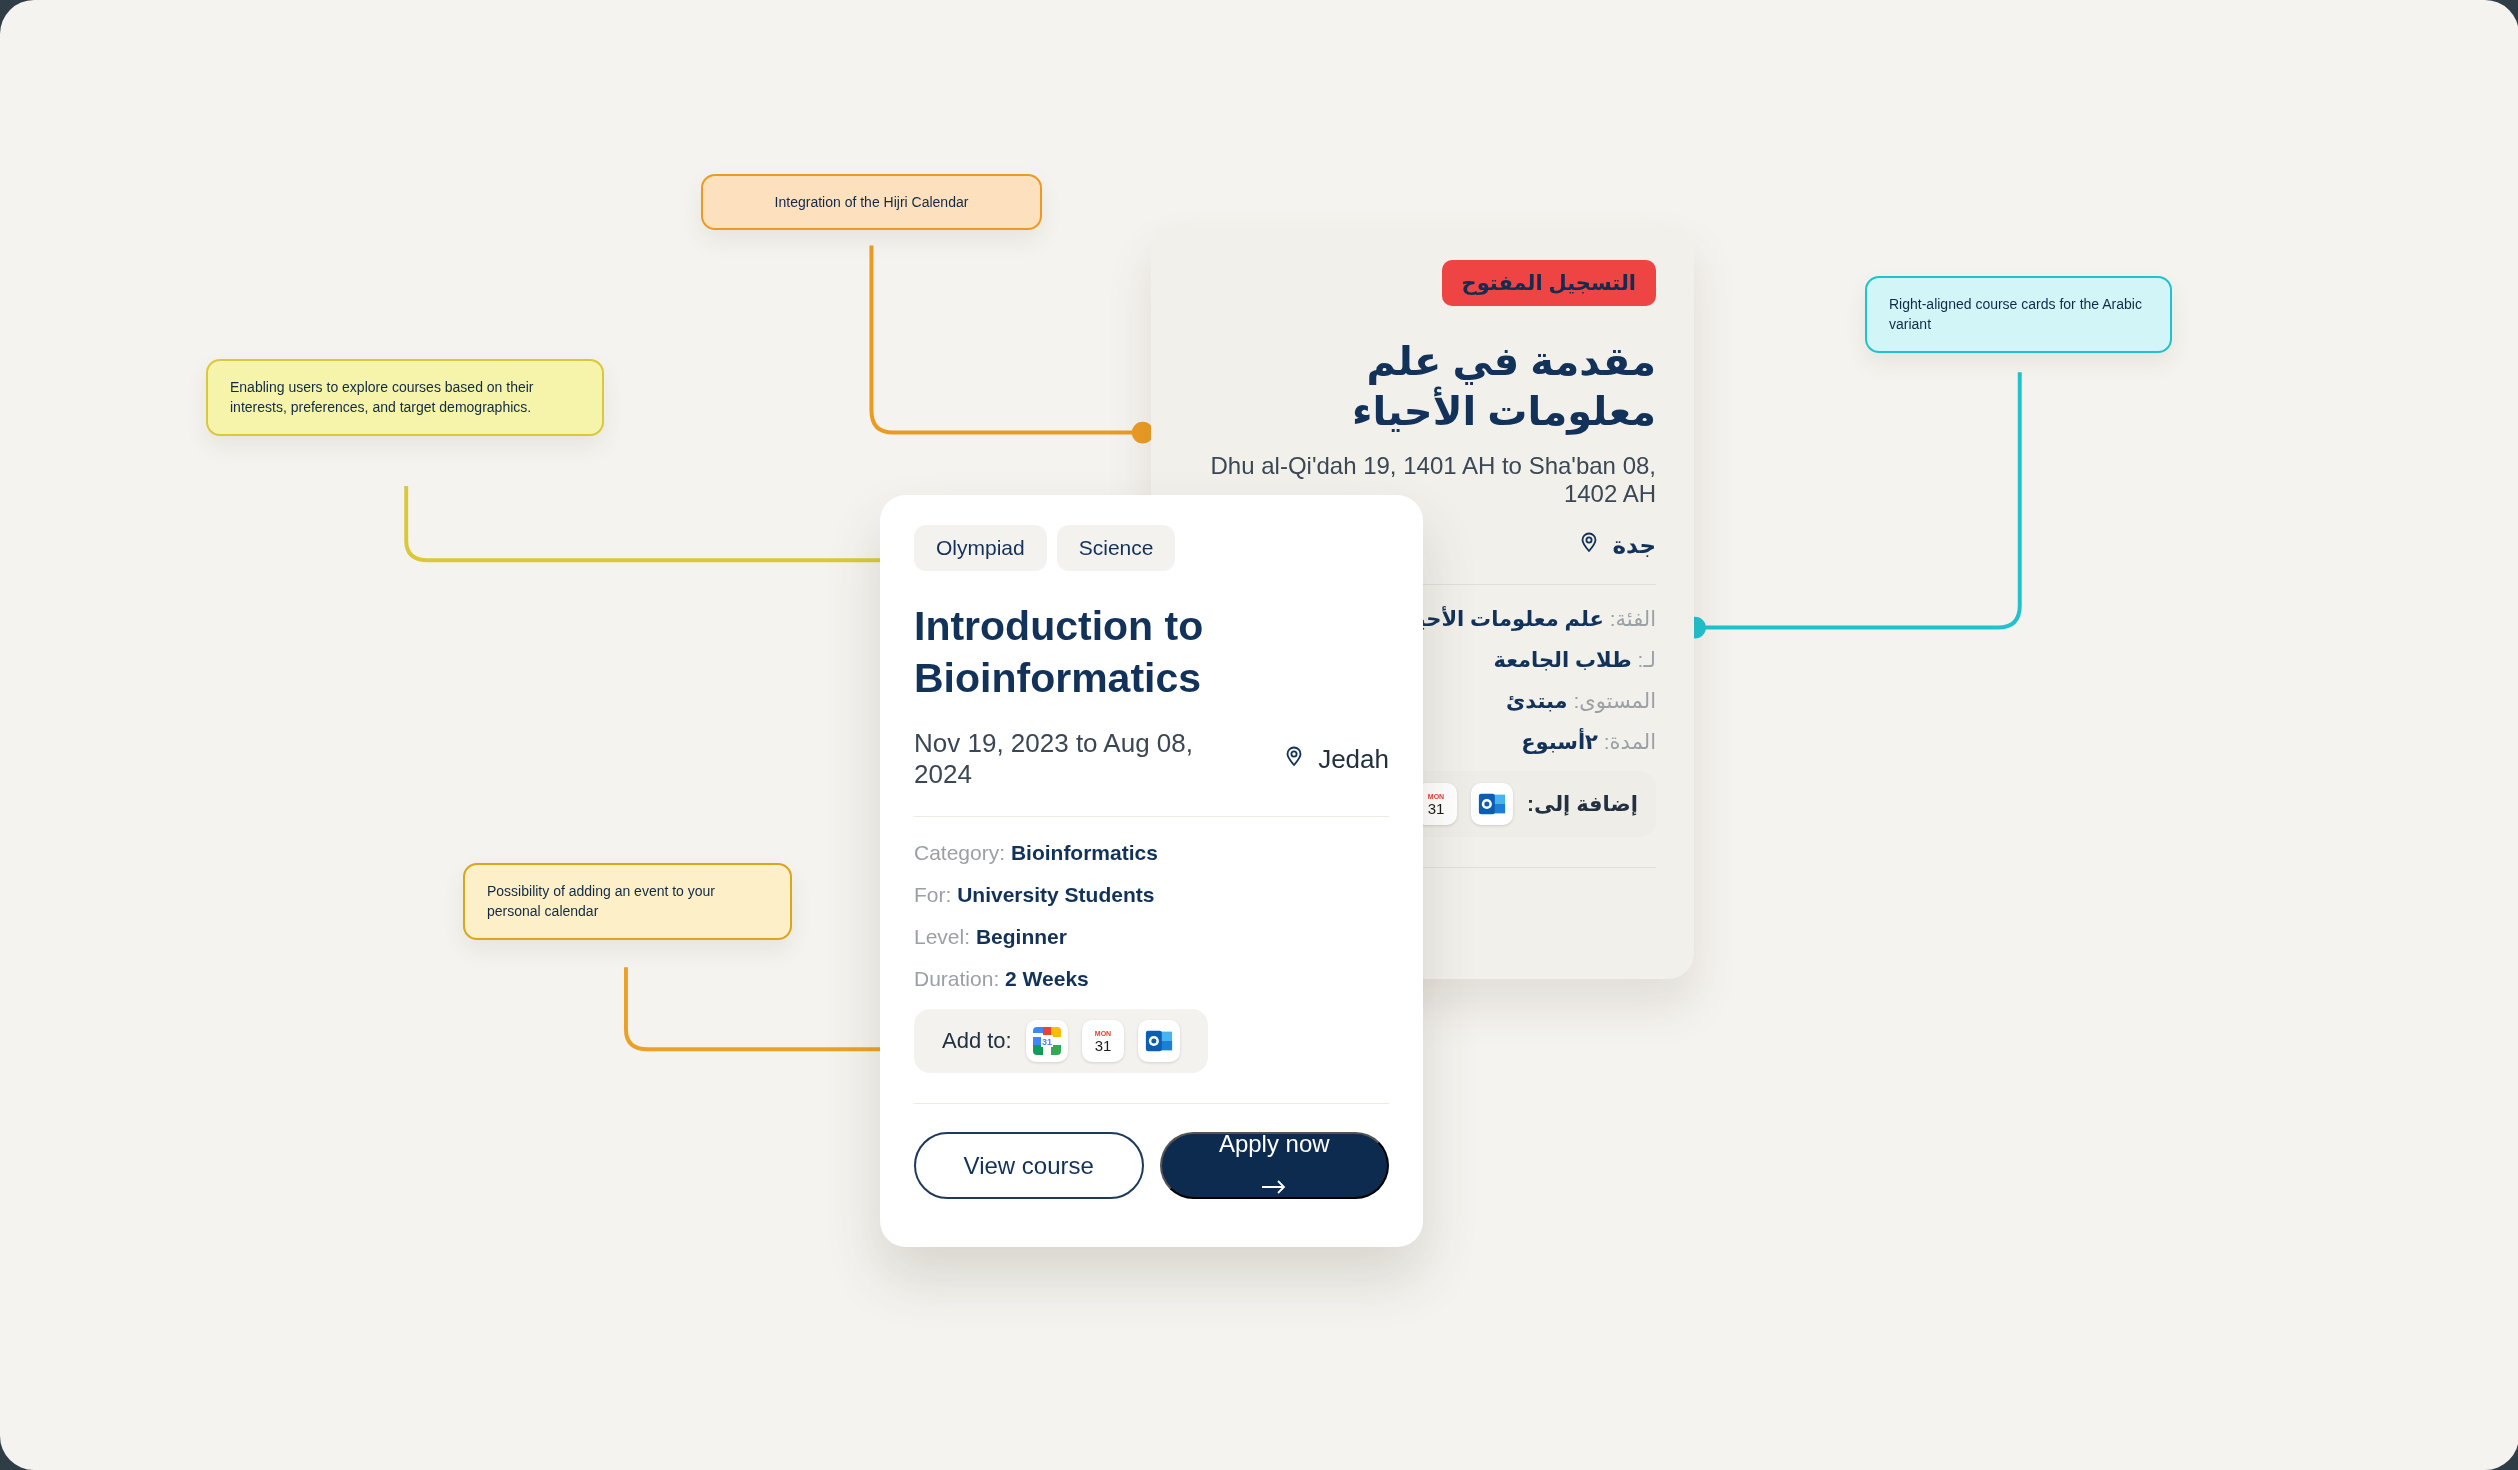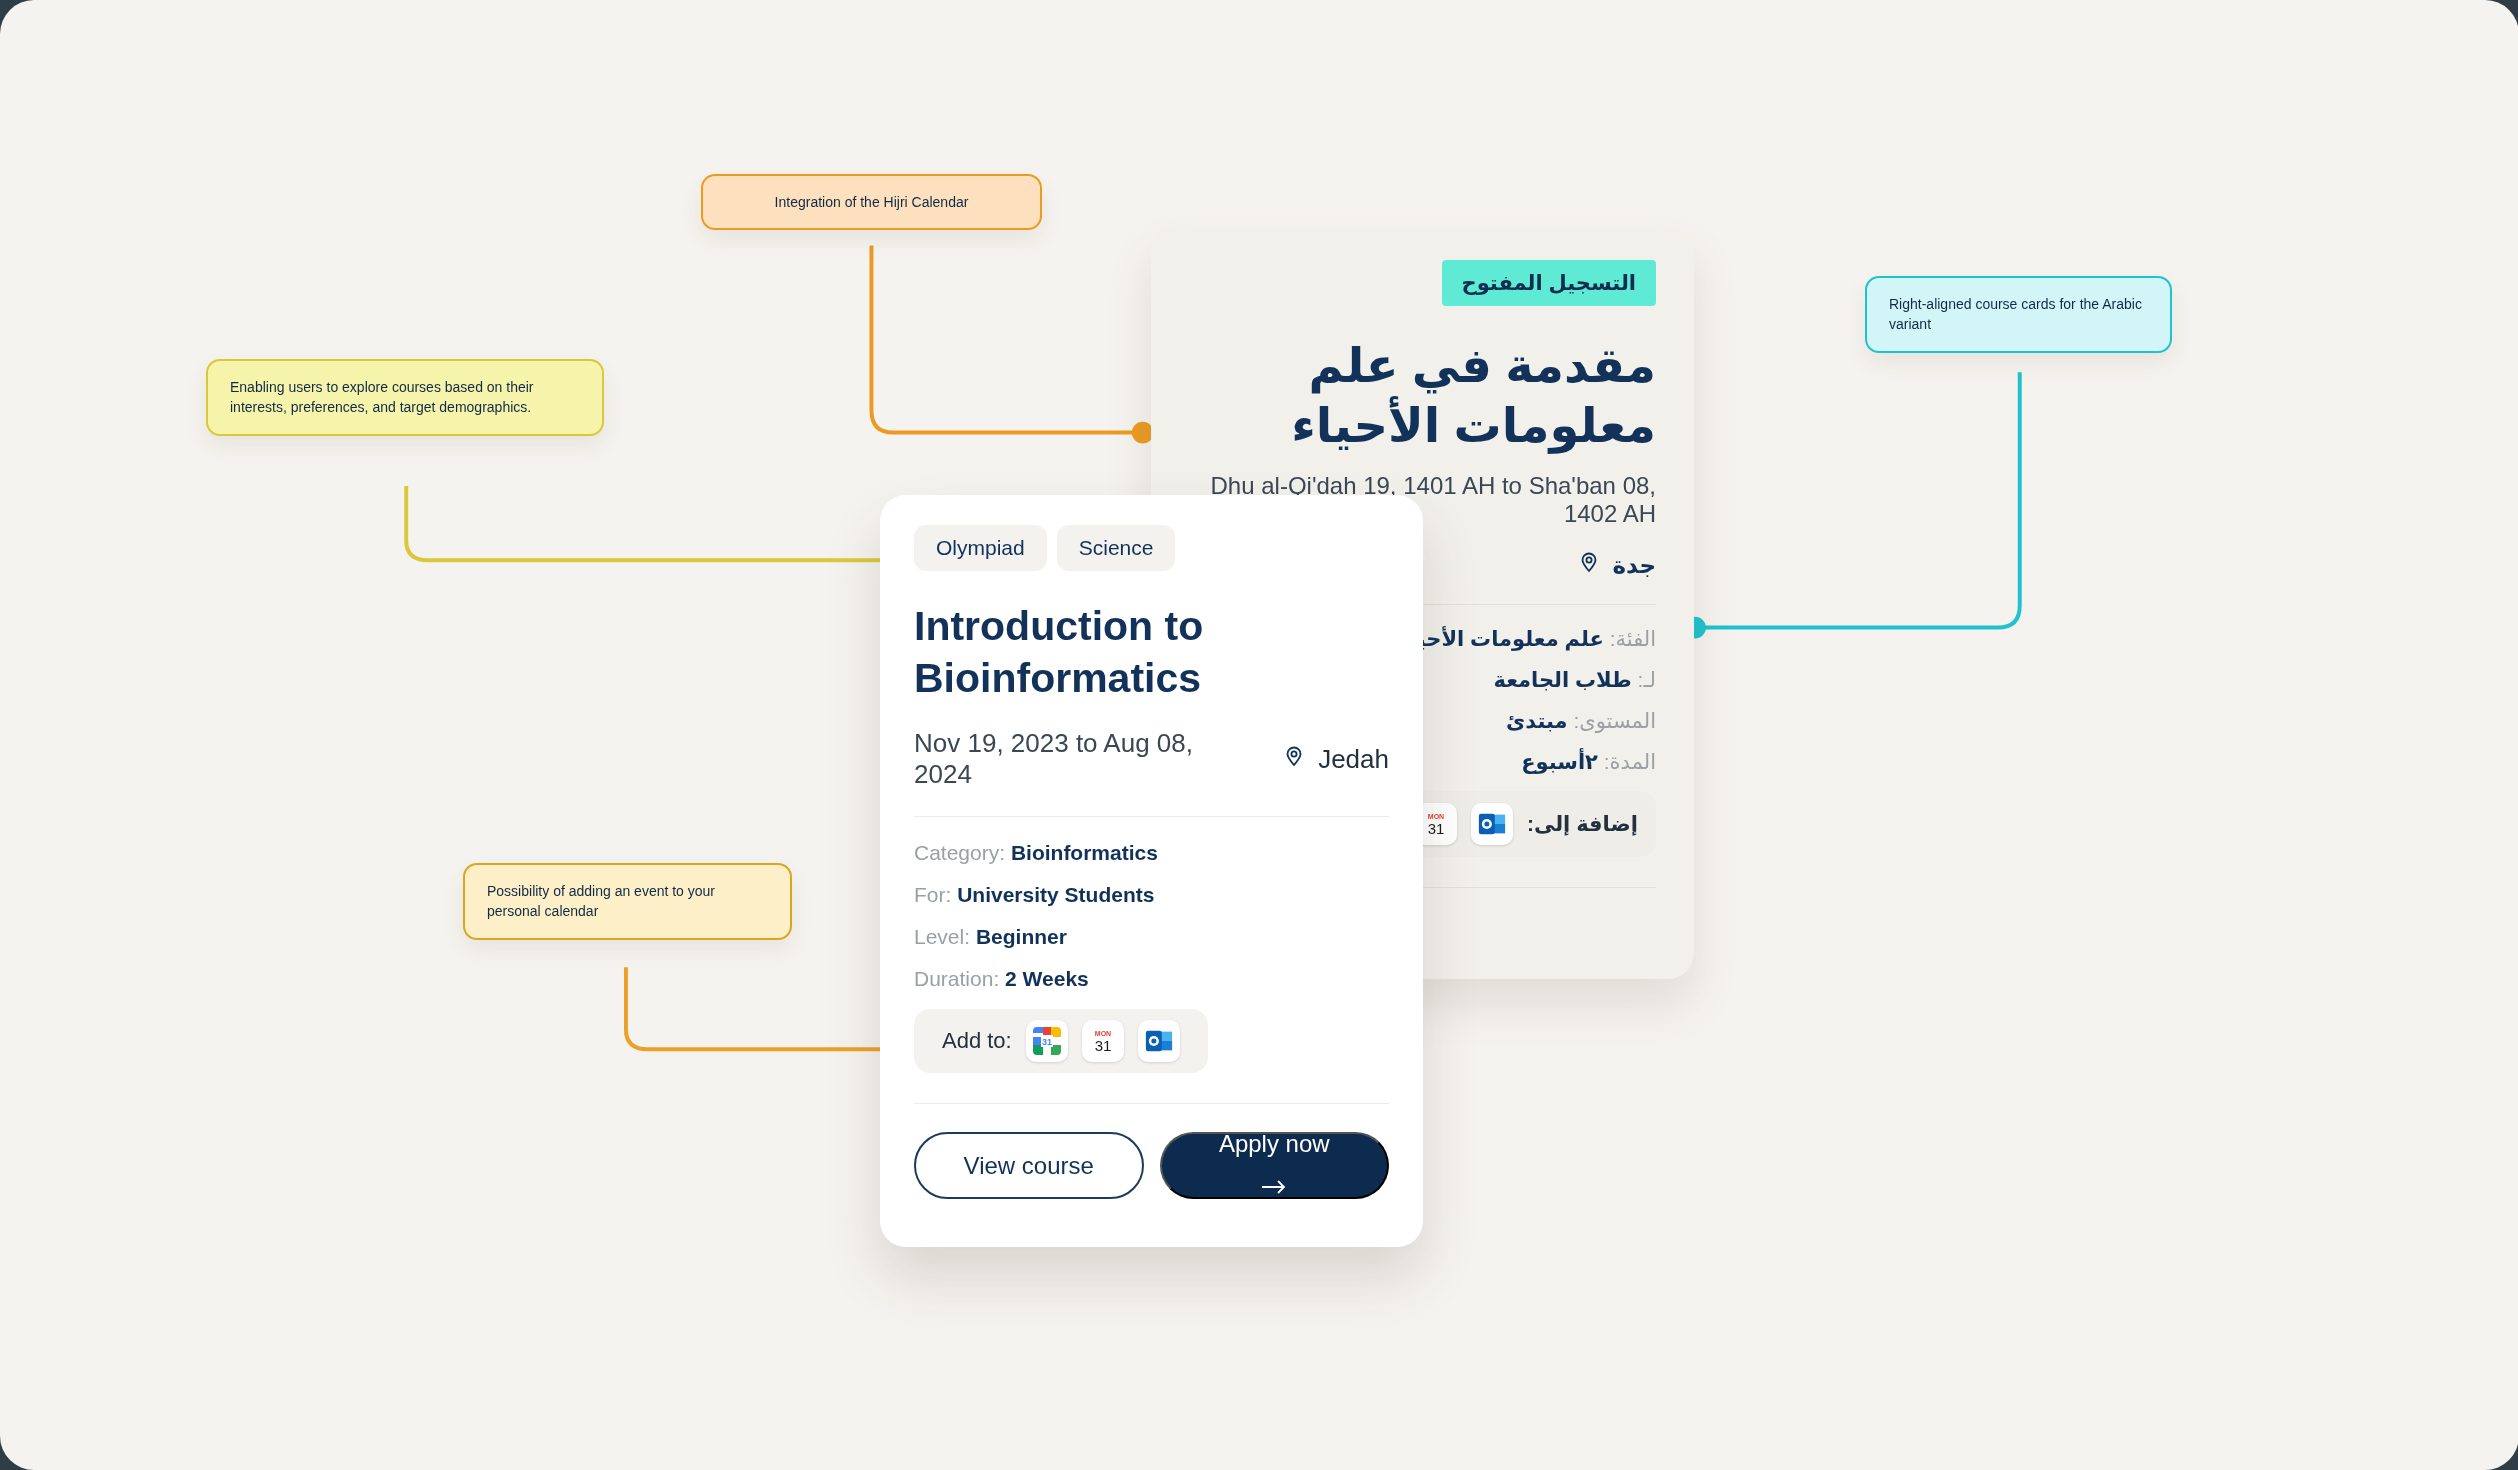--- a/index.html
+++ b/index.html
@@ -50,27 +50,27 @@
   
   #card-ar {
     left: 1151px; top: 226px; width: 543px; height: 753px;
     background: #f2f0eb;
     direction: rtl;
     padding: 34px 38px 0 38px;
     box-shadow: 0 26px 46px rgba(90,80,60,.13);
   }
   #card-ar .badge {
     display:inline-block;
-    background:#5eead4; color:#122d4e;
+    background:#ef4444; color:#122d4e;
     font-weight:700; font-size:21px;
-    padding:11px 20px; border-radius:4px;
+    padding:11px 20px; border-radius:10px;
   }
   #card-ar .title {
     margin-top: 30px;
-    font-size: 48px; font-weight: 800; color:#12325a;
+    font-size: 40px; font-weight: 800; color:#12325a;
     line-height:1.25;
   }
   #card-ar .dates {
     margin-top: 16px;
     font-size: 24px; color:#3b4754; direction:ltr; text-align:right;
   }
   #card-ar .loc {
     margin-top: 22px;
     display:flex; align-items:center; justify-content:flex-start;
     gap:12px; font-size:23px; font-weight:700; color:#12325a;

